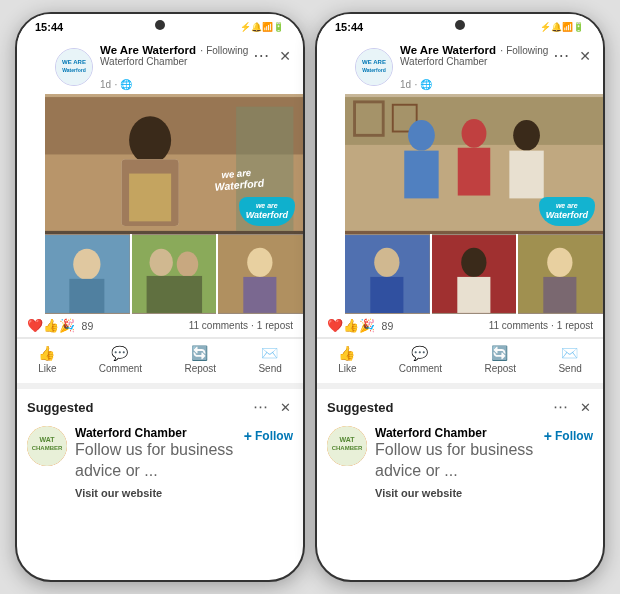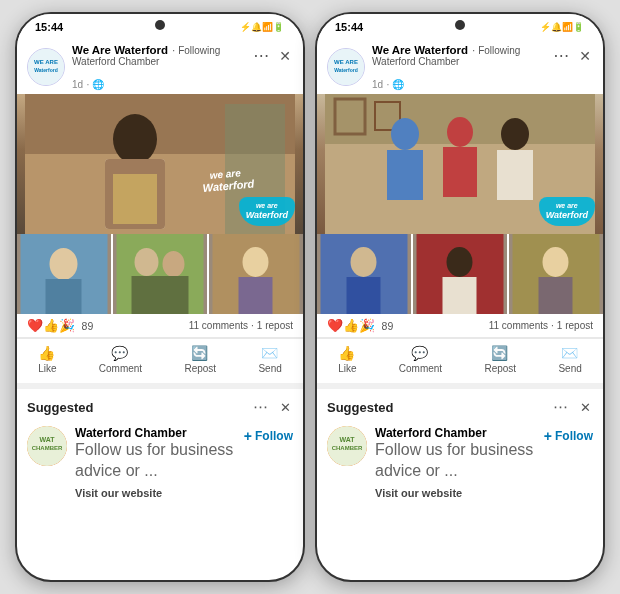--- a/index.html
+++ b/index.html
@@ -60,20 +60,21 @@
       position: absolute;
       top: 6px;
       left: 50%;
       transform: translateX(-50%);
     }
 
     
     .post-card {
       background: #fff;
       flex-shrink: 0;
+      padding-left: 28px;
     }
 
     .post-header {
       display: flex;
       align-items: flex-start;
       padding: 8px 10px 4px 10px;
       justify-content: space-between;
     }
 
     .post-header-left {

